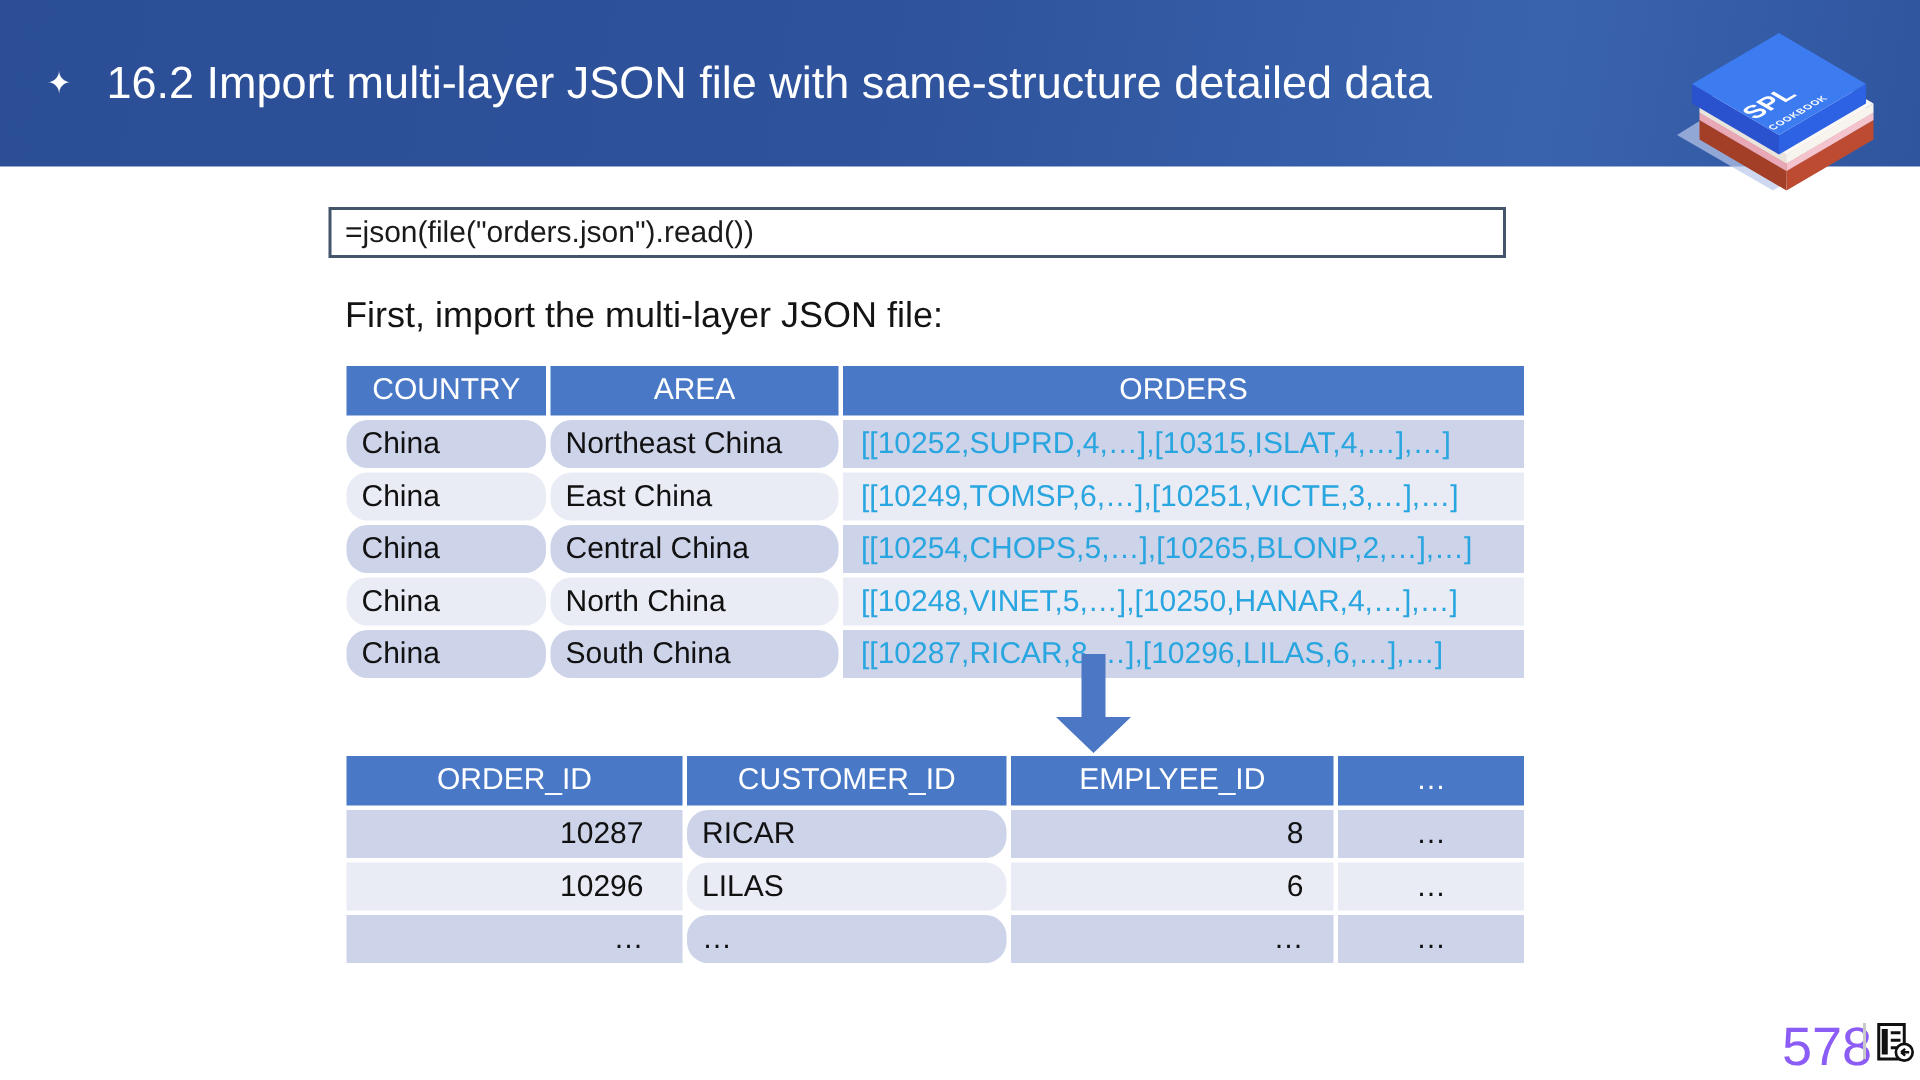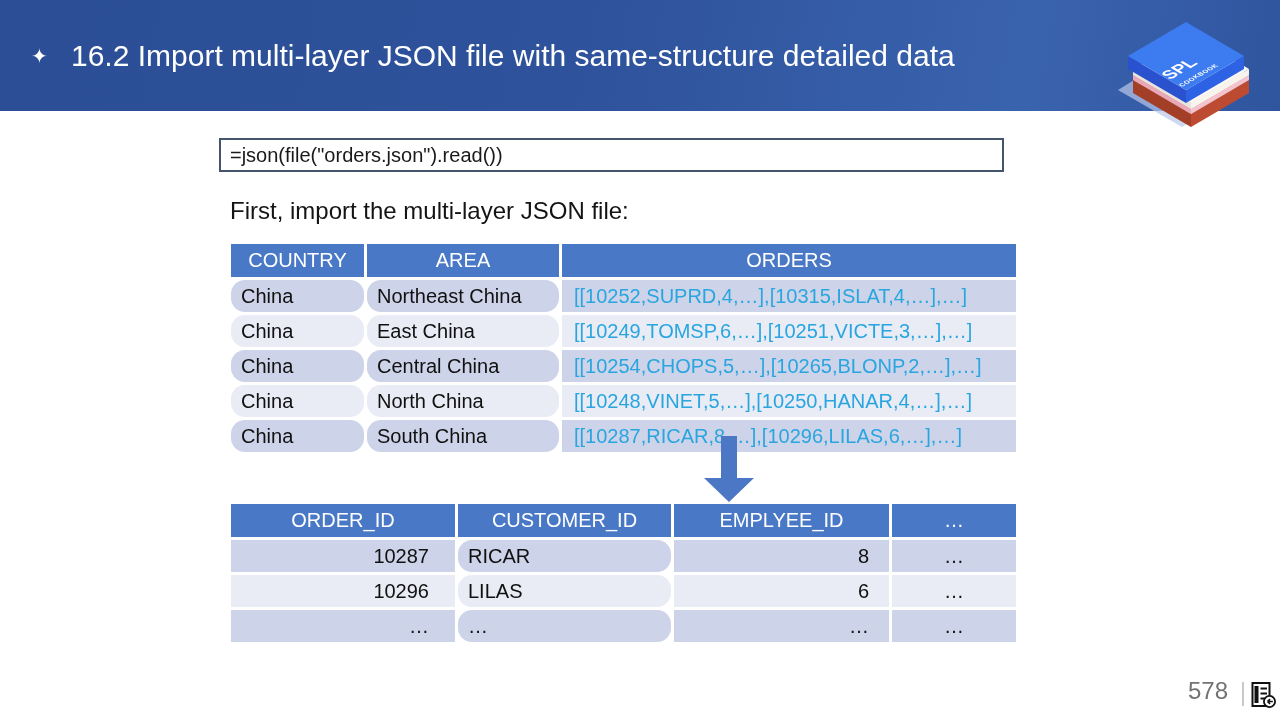--- a/index.html
+++ b/index.html
@@ -33,21 +33,21 @@
   .pl{padding-left:10px;justify-content:flex-start;border-radius:14px;}
   .pr{padding-right:26px;justify-content:flex-end;}
   .pr-wide{padding-right:20px;justify-content:flex-end;}
   .ctr{justify-content:center;}
   .orders{color:var(--orders-text,#29A6DF);font-size:19px;padding-left:12px;justify-content:flex-start;}
   .tbl-source{top:244px;grid-template-columns:133px 192px 454px;grid-template-rows:33px repeat(5,32px);}
   .tbl-detail{top:504px;grid-template-columns:224px 213px 215px 124px;grid-template-rows:33px repeat(3,32px);}
   
   .arrow{position:absolute;left:703px;top:436px;width:52px;height:67px;z-index:3;}
   
-  .pagenum{position:absolute;left:1188px;top:677px;font-size:24px;color:#737373;}
+  .pagenum{position:absolute;left:1188px;top:677px;font-size:36px;color:#8b5cf6;}
   .footer-divider{position:absolute;left:1242px;top:682px;width:1.5px;height:24px;background:#c9c9c9;}
   .footer-icon{position:absolute;left:1251px;top:681px;width:26px;height:28px;}
 </style>
 </head>
 <body>
 
 <div class="slide">
 
   <header class="titlebar">
     <span class="bullet">✦</span>

